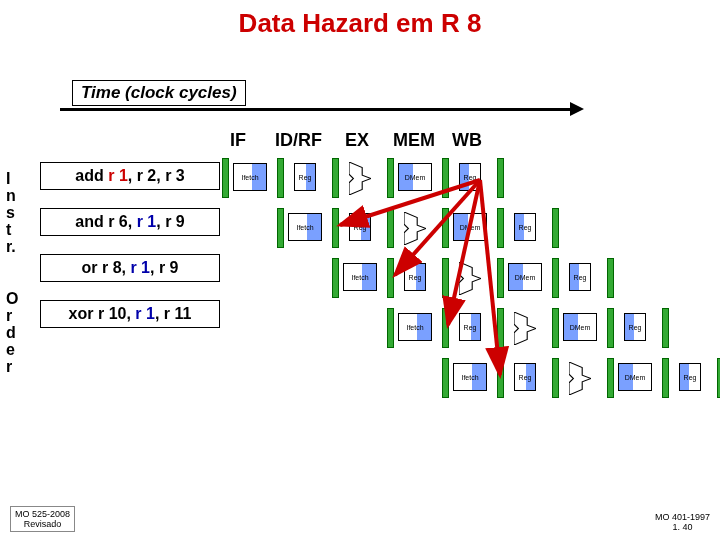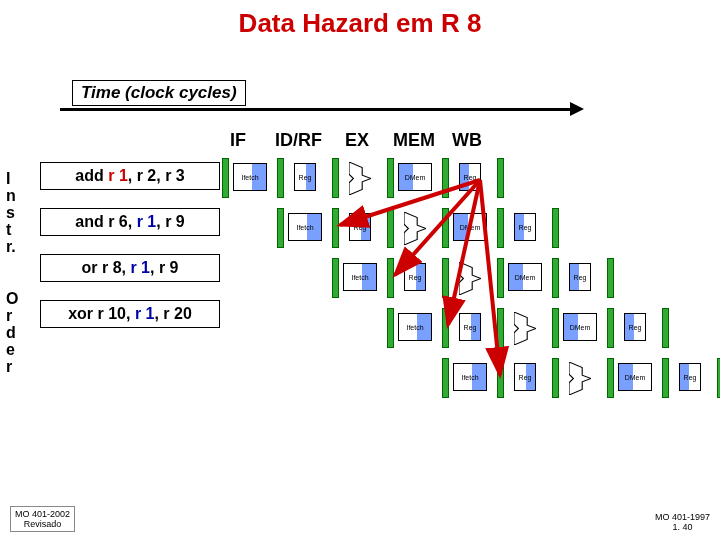--- a/index.html
+++ b/index.html
@@ -169,21 +169,21 @@
   <div class="instr">
     <span>and</span>
     <span>r 6, </span><span class="src">r 1</span><span>, r 9</span>
   </div>
   <div class="instr">
     <span>or</span>
     <span>  r 8, </span><span class="src">r 1</span><span>, r 9</span>
   </div>
   <div class="instr">
     <span>xor</span>
-    <span>r 10, </span><span class="src">r 1</span><span>, r 20</span>
+    <span>r 10, </span><span class="src">r 1</span><span>, r 11</span>
   </div>
 </div>
 
 <div class="pipe-area" id="pipe">
     <div class="row" style="top: 0px;">
       <div class="bar" style="left: -3px;"></div>
       <div class="bar" style="left: 52px;"></div>
       <div class="bar" style="left: 107px;"></div>
       <div class="bar" style="left: 162px;"></div>
       <div class="bar" style="left: 217px;"></div>
@@ -264,19 +264,19 @@
       <path d="M0,0 L8,3 L0,6 Z" fill="#c00"></path>
     </marker>
   </defs>
   <line x1="480" y1="180" x2="340" y2="225" stroke="#c00" stroke-width="4" marker-end="url(#ah)"></line>
   <line x1="480" y1="180" x2="395" y2="275" stroke="#c00" stroke-width="4" marker-end="url(#ah)"></line>
   <line x1="480" y1="180" x2="448" y2="325" stroke="#c00" stroke-width="4" marker-end="url(#ah)"></line>
   <line x1="480" y1="180" x2="500" y2="375" stroke="#c00" stroke-width="4" marker-end="url(#ah)"></line>
 </svg>
 
 <div class="footer-left">
-  <div>MO 401-2002</div>
+  <div>MO 525-2008</div>
   <div>Revisado</div>
 </div>
 <div class="footer-right">
   <div>MO 401-1997</div>
   <div>1. 40</div>
 </div>
 
 </body></html>

